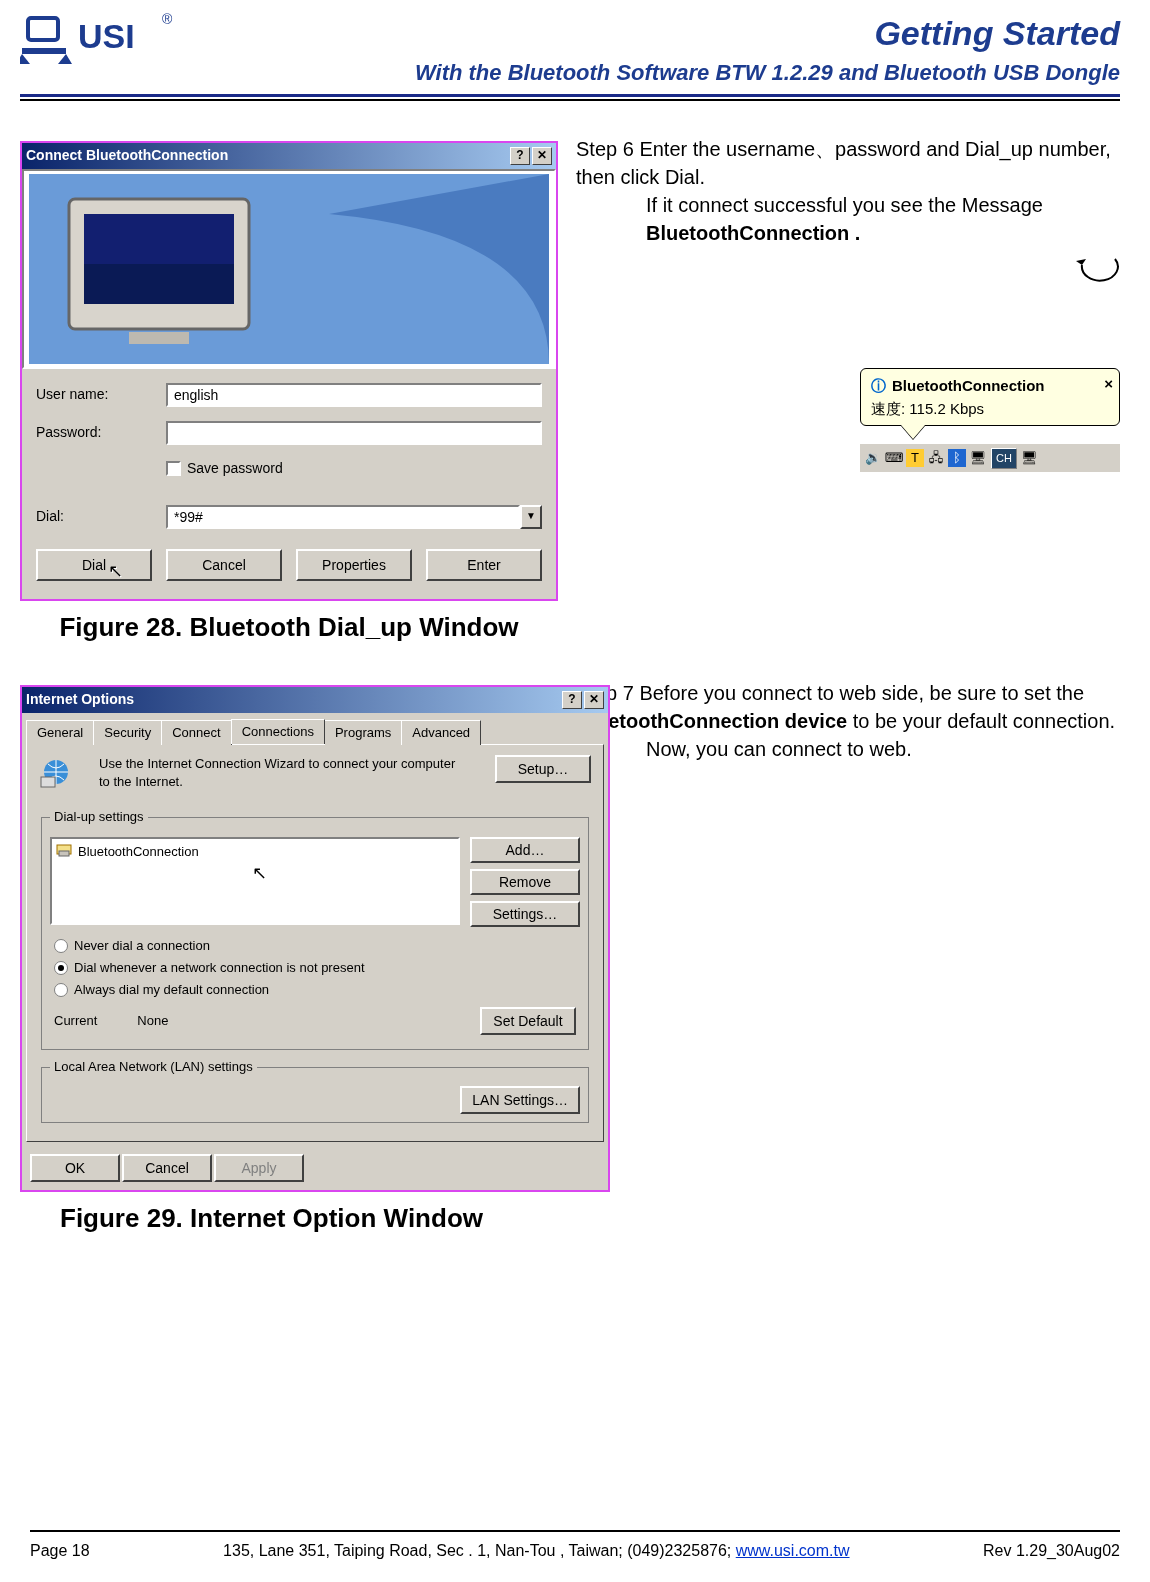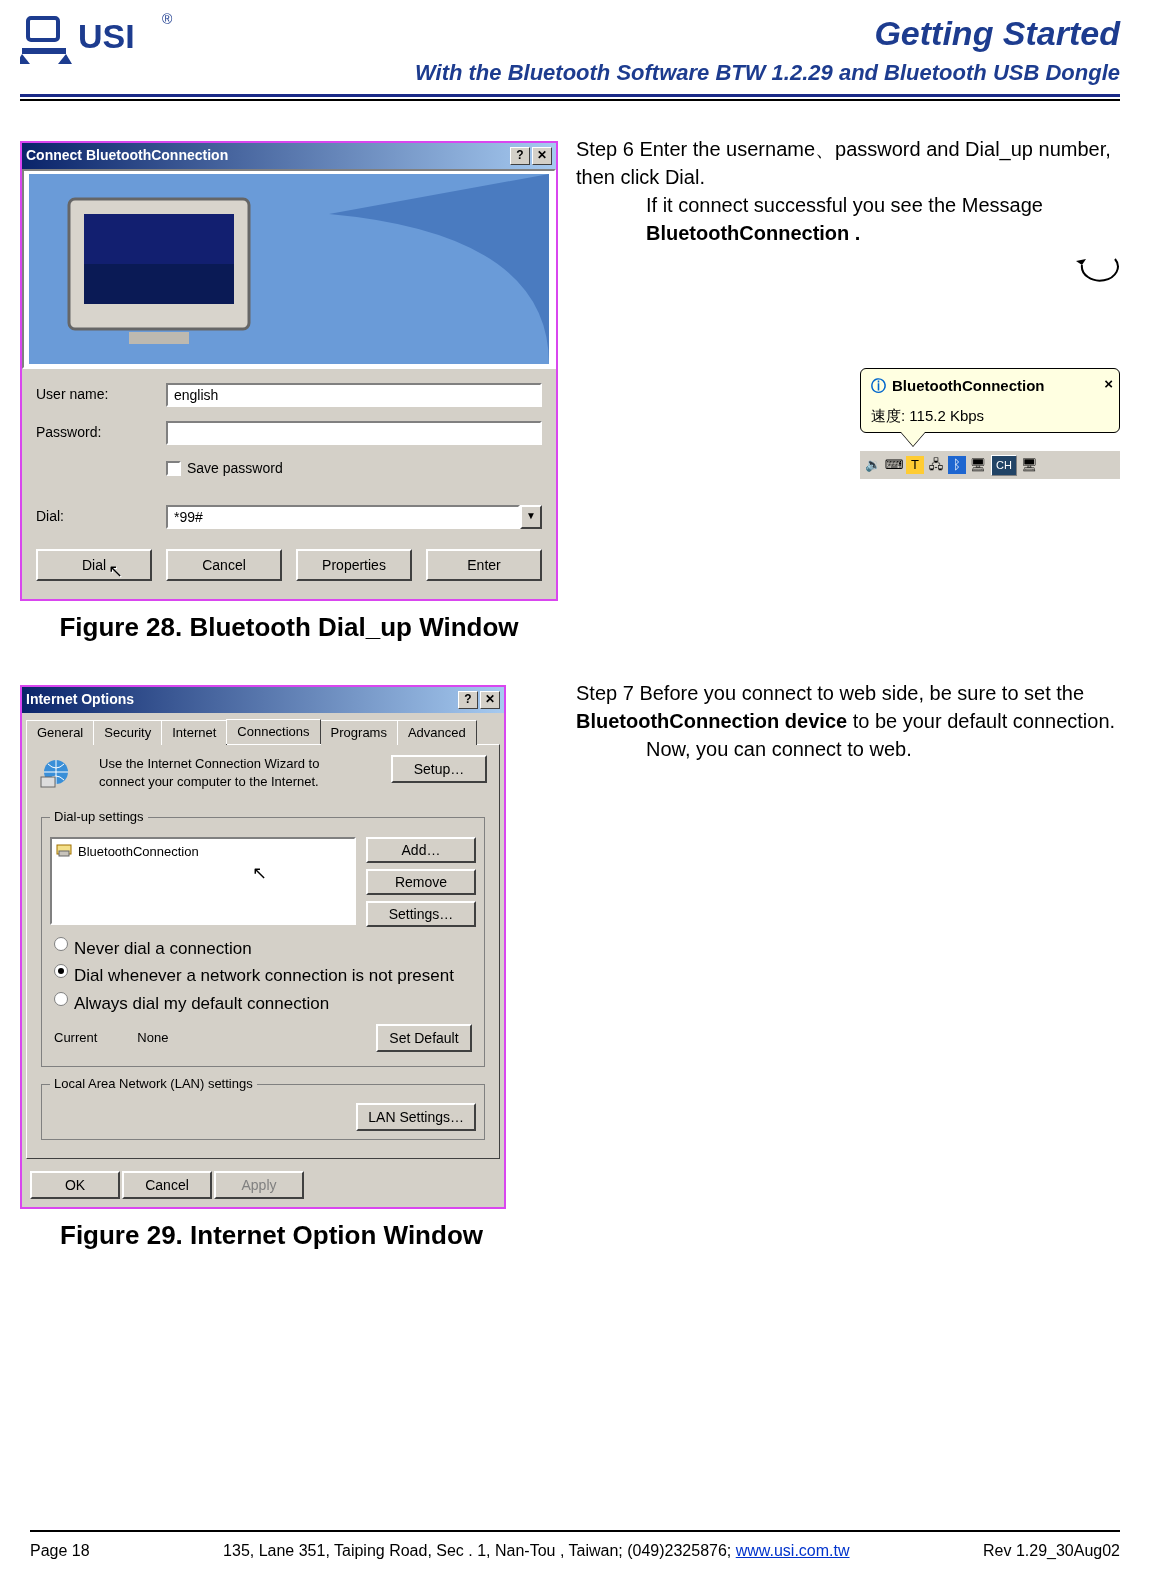--- a/index.html
+++ b/index.html
@@ -132,21 +132,21 @@
     background: #ffffe1;
     border: 1px solid #000;
     border-radius: 6px;
     padding: 6px 36px 6px 10px;
     position: relative;
     font-family: Tahoma, Arial, sans-serif;
     font-size: 15px;
     margin-bottom: 16px;
   }
   .balloon .b-title { font-weight: bold; color: #000; display: flex; align-items: center; gap: 6px; }
-  .balloon .b-line2 { margin-top: 9px; }
+  .balloon .b-line2 { margin-top: 2px; }
   .balloon .b-close { position: absolute; top: 4px; right: 6px; font-weight: bold; }
   .balloon .tail {
     position: absolute; bottom: -14px; left: 40px;
     width: 0; height: 0;
     border-left: 12px solid transparent;
     border-right: 12px solid transparent;
     border-top: 14px solid #ffffe1;
     filter: drop-shadow(0 1px 0 #000);
   }
   .taskbar {
@@ -191,21 +191,21 @@
     background: #fff;
     border: 2px solid #808080;
     border-right-color: #fff; border-bottom-color: #fff;
     height: 88px; padding: 2px;
     font-size: 13px;
     position: relative;
   }
   .dlg2 .listbox .li-item { display: flex; align-items: center; gap: 6px; padding: 1px 2px; }
   .dlg2 .sidebtns { display: flex; flex-direction: column; gap: 6px; }
   .dlg2 .sidebtns .push { min-width: 110px; padding: 3px 6px; }
-  .dlg2 .radio-row { font-size: 17px; padding: 2px 4px; display: flex; }
+  .dlg2 .radio-row { font-size: 13px; padding: 2px 4px; display: flex; align-items: center; }
   .dlg2 .cur-row { display: flex; align-items: center; gap: 40px; font-size: 13px; padding: 6px 4px; }
   .dlg2 .bottom-btns { display: flex; justify-content: flex-start; gap: 2px; padding: 8px; }
   .dlg2 .bottom-btns .push { min-width: 90px; padding: 4px 6px; }
   .dlg2 .bottom-btns .push.disabled { color: #808080; }
   
   .doc-footer {
     position: absolute; bottom: 20px; left: 0; right: 0;
     padding: 0 30px;
     font-size: 16px;
   }
@@ -333,33 +333,33 @@
         </div>
         <div class="tbtn" style="background:#246; color:#fff;">CH</div>
         <span>🖥</span>
       </div>
     </div>
   </div>
 </div>
 
 <div class="block">
   <div class="fig-wrap">
-    <div class="win dlg2" style="width:486px;">
+    <div class="win dlg2" style="width:590px;">
       <div class="titlebar">
         <span>Internet Options</span>
         <span class="t-right">
           <span class="winbtn">?</span>
           <span class="winbtn">✕</span>
         </span>
       </div>
 
       <div class="tabs">
         <div class="tab">General</div>
         <div class="tab">Security</div>
-        <div class="tab">Internet</div>
+        <div class="tab">Connect</div>
         <div class="tab active">Connections</div>
         <div class="tab">Programs</div>
         <div class="tab">Advanced</div>
       </div>
       <div class="tabpage">
         <div class="wiz">
           <span>
             <svg width="34" height="34">
                   <circle cx="17" cy="17" r="12" fill="#3a8fd8"></circle>
                   <path d="M5 17 h24 M17 5 v24 M9 9 q8 8 16 0 M9 25 q8 -8 16 0" stroke="#fff" stroke-width="1" fill="none"></path>

